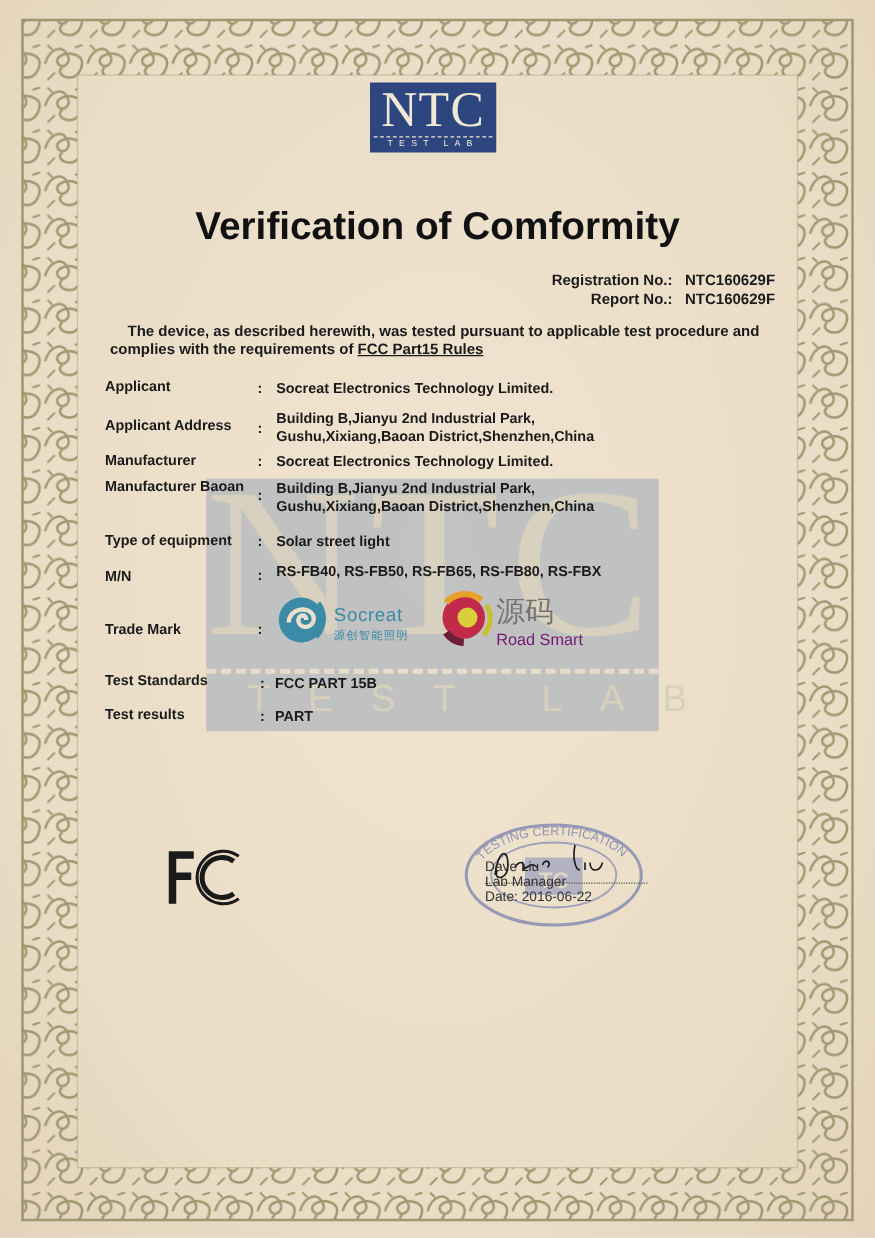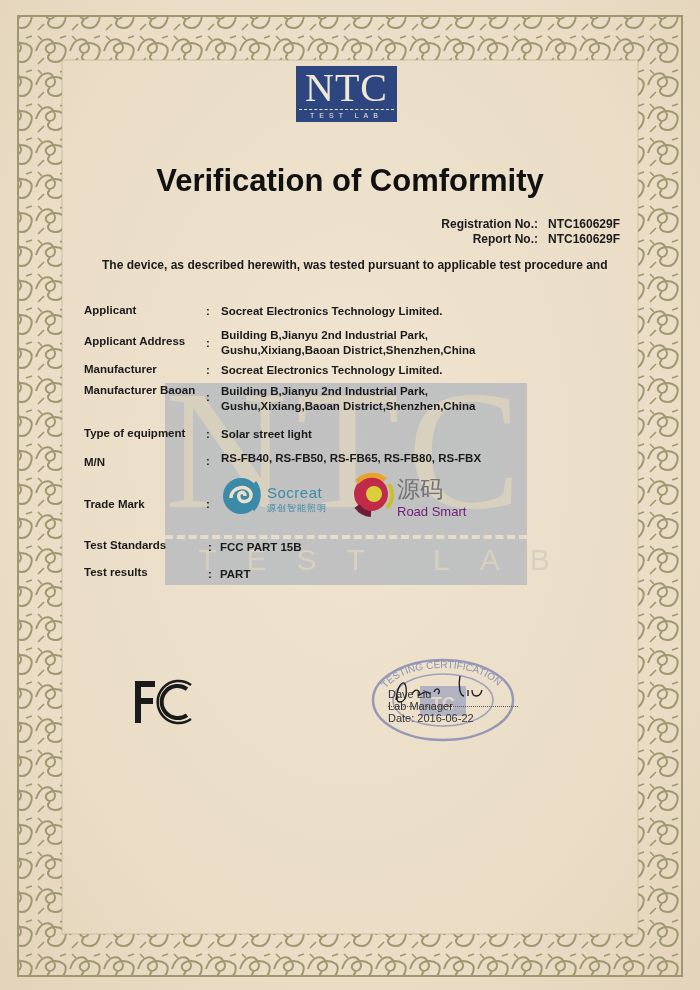--- a/index.html
+++ b/index.html
@@ -64,20 +64,21 @@
     <span class="val">NTC160629F</span>
   </div>
   <div class="row">
     <span class="lbl">Report No.:</span>
     <span class="val">NTC160629F</span>
   </div>
 </div>
 
 <div class="intro">
   <div class="indent">The device, as described herewith, was tested pursuant to applicable test procedure and</div>
+  <div><span>complies with the requirements of </span><u>FCC Part15 Rules</u></div>
 </div>
 
 <div class="watermark">
   <div class="wm-big">NTC</div>
   <div class="wm-rule"></div>
   <div class="wm-small">
     <span>TEST</span>
     <span>LAB</span>
   </div>
 </div>

